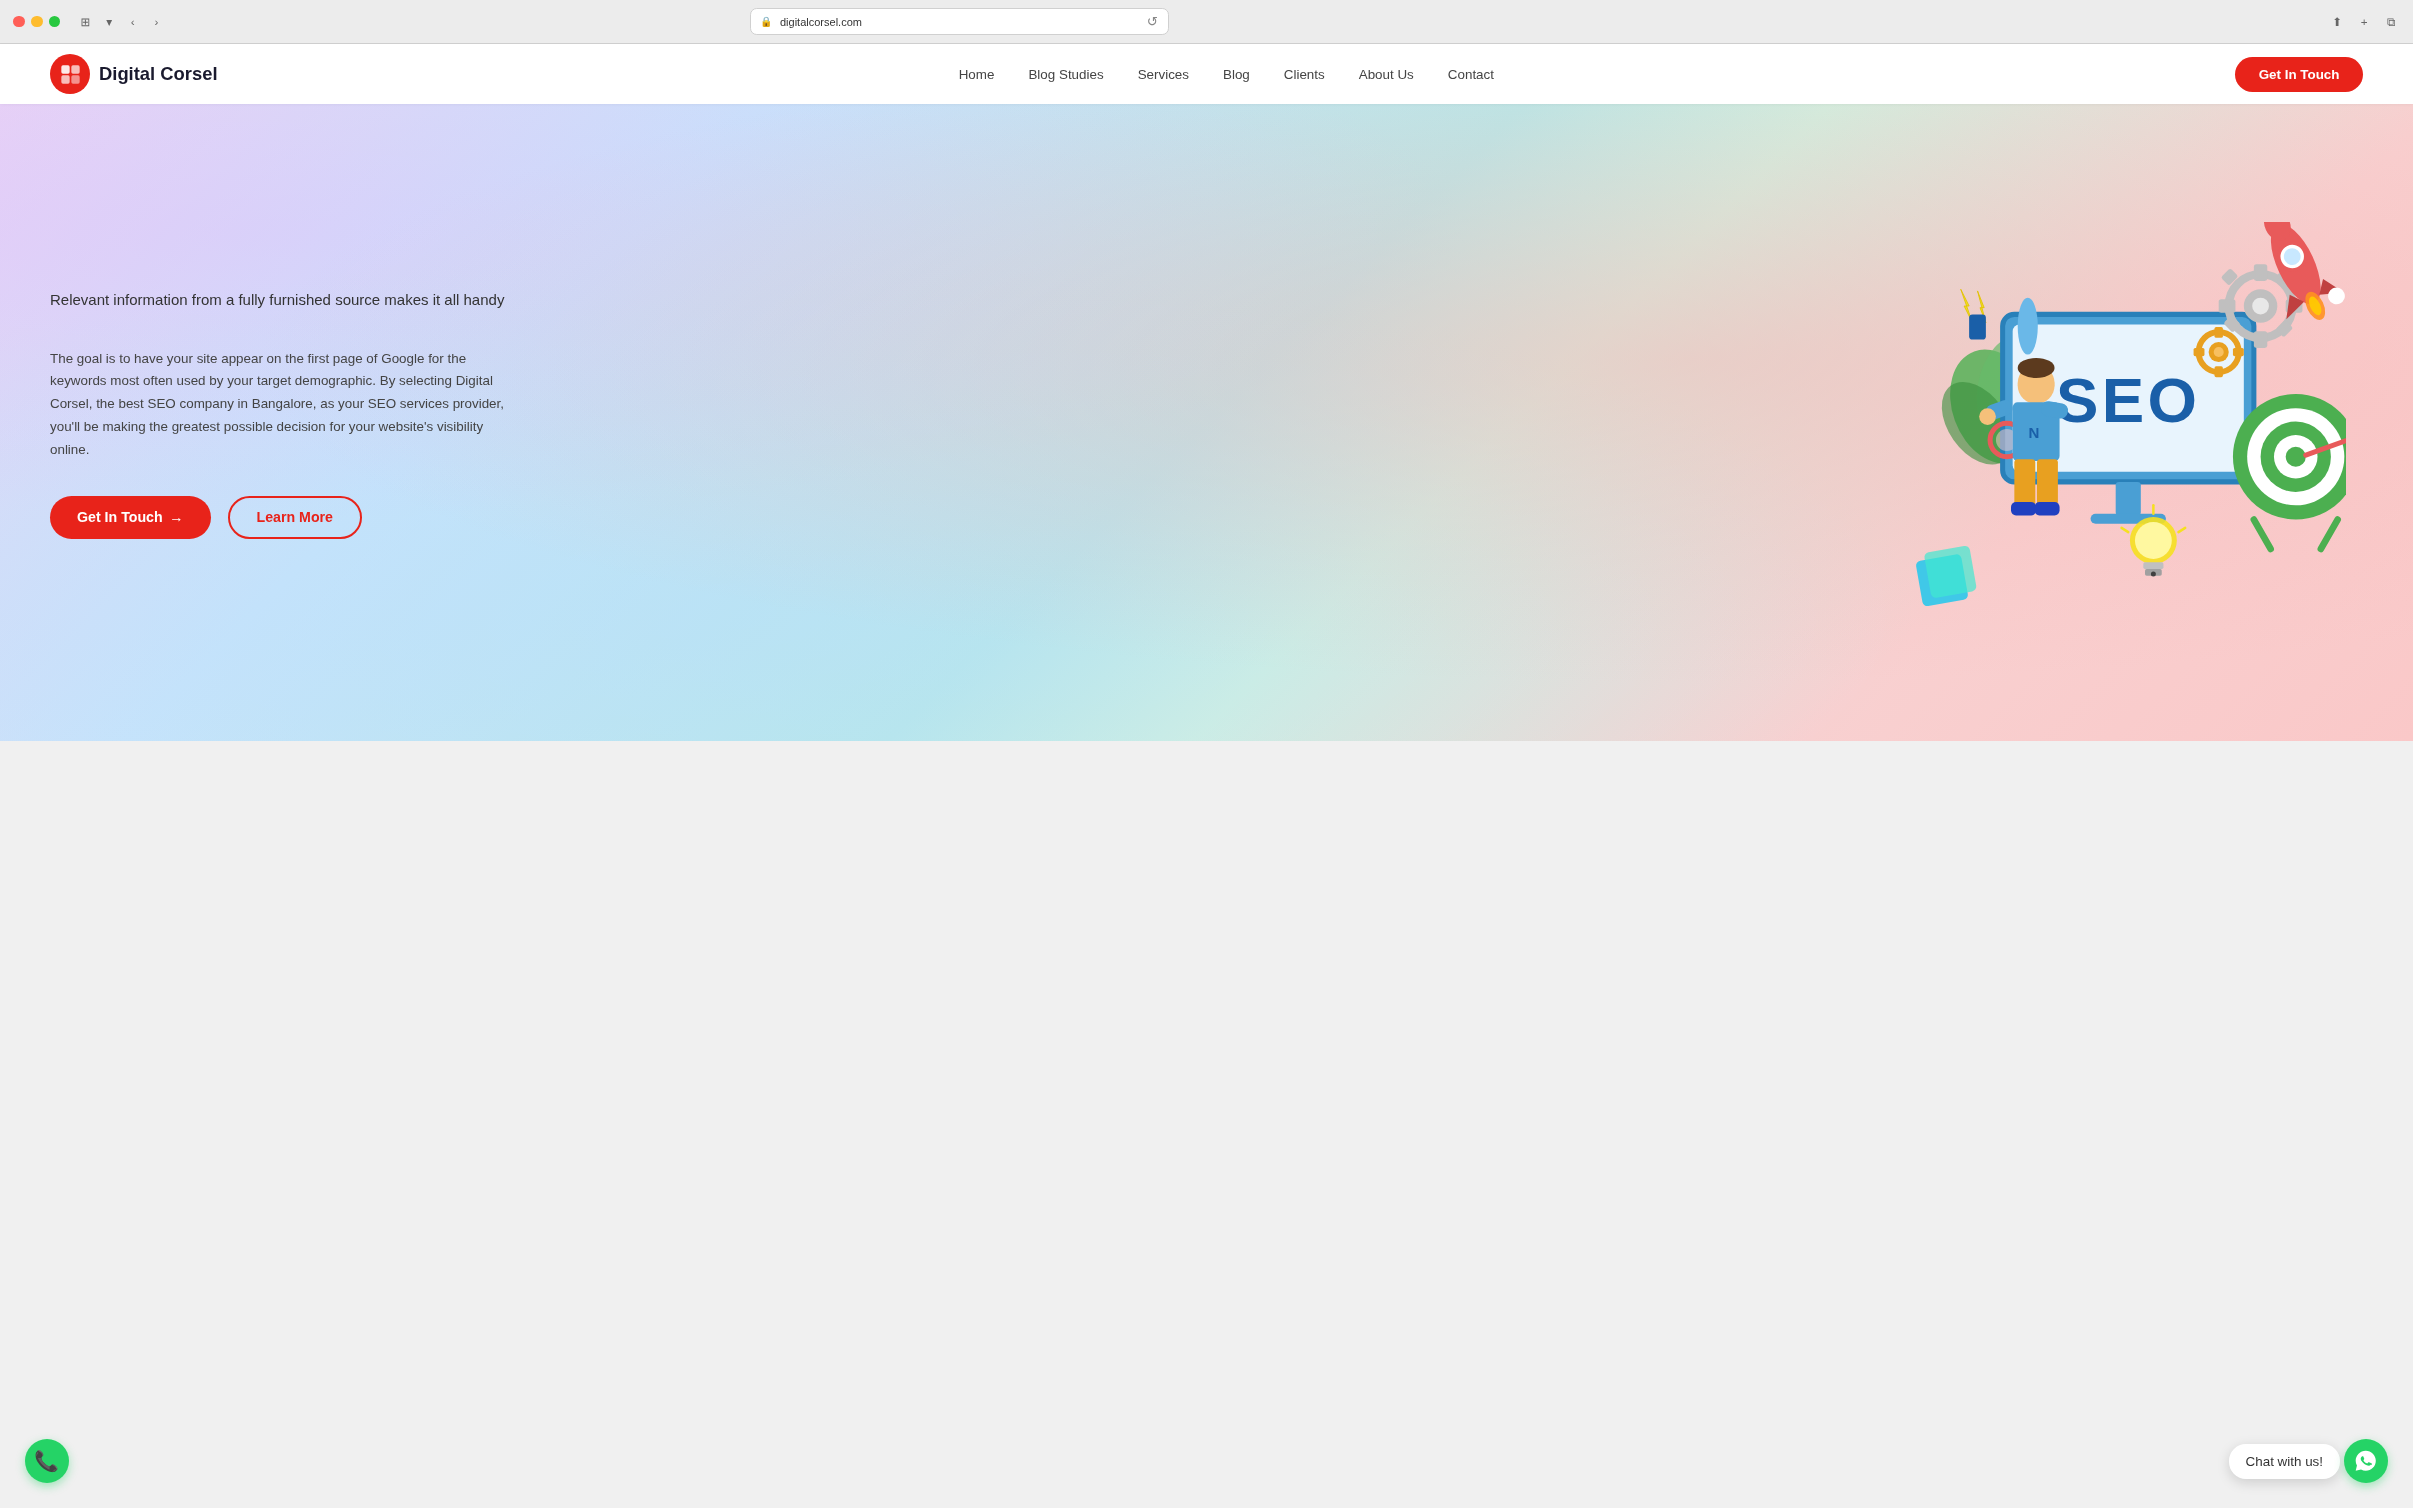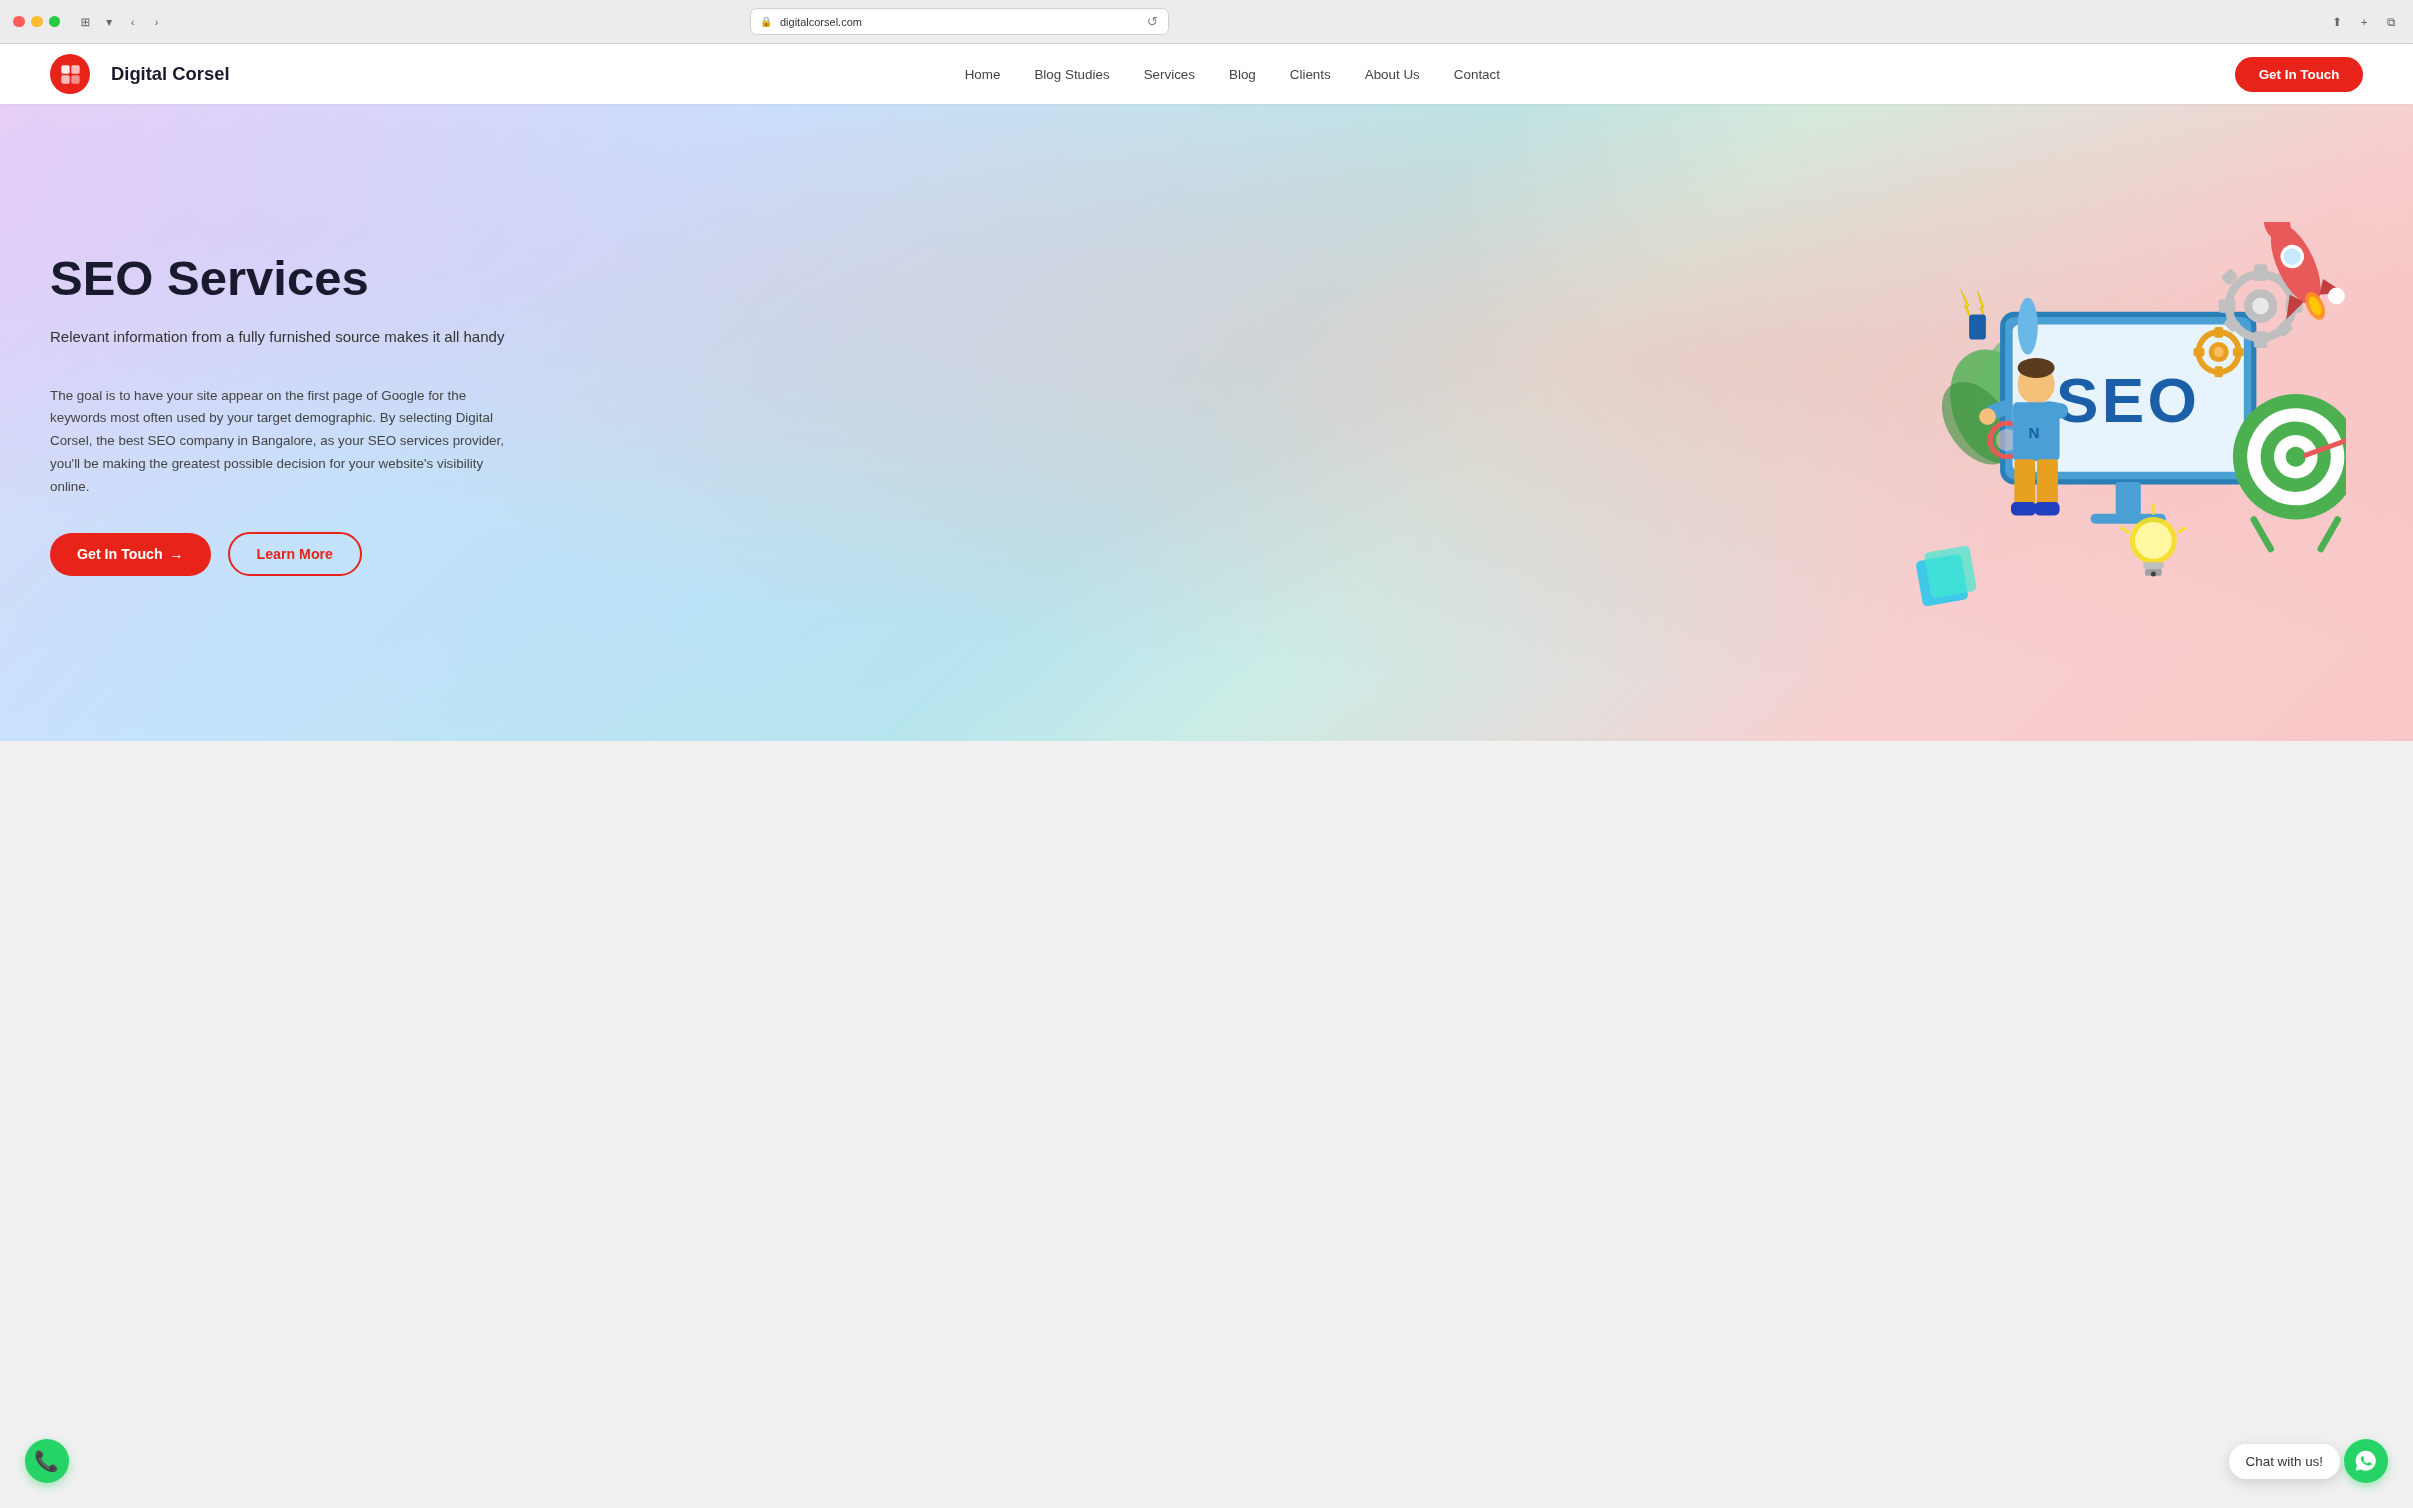--- a/index.html
+++ b/index.html
@@ -100,21 +100,21 @@
       align-items: center;
       padding: 0 50px;
       box-shadow: 0 0.8px 3.4px rgba(0,0,0,0.06);
       position: relative;
       z-index: 10;
     }
 
     .logo {
       display: flex;
       align-items: center;
-      gap: 21px;
+      gap: 9px;
       text-decoration: none;
     }
 
     .logo-icon {
       width: 40px;
       height: 40px;
       border-radius: 50%;
       background: #e8231a;
       display: flex;
       align-items: center;
@@ -364,21 +364,20 @@
       <li><a href="#">Clients</a></li>
       <li><a href="#">About Us</a></li>
       <li><a href="#">Contact</a></li>
     </ul>
 
     <button class="get-in-touch-btn">Get In Touch</button>
   </nav>
 
   <section class="hero">
     <div class="hero-content">
-      <h1 class="hero-title">SEO Services</h1>
       <p class="hero-subtitle">Relevant information from a fully furnished source makes it all handy</p>
       <p class="hero-description">The goal is to have your site appear on the first page of Google for the keywords most often used by your target demographic. By selecting Digital Corsel, the best SEO company in Bangalore, as your SEO services provider, you'll be making the greatest possible decision for your website's visibility online.</p>
       <div class="hero-buttons">
         <button class="btn-primary">
           <span>Get In Touch</span>
           <span>→</span>
         </button>
         <button class="btn-secondary">Learn More</button>
       </div>
     </div>

